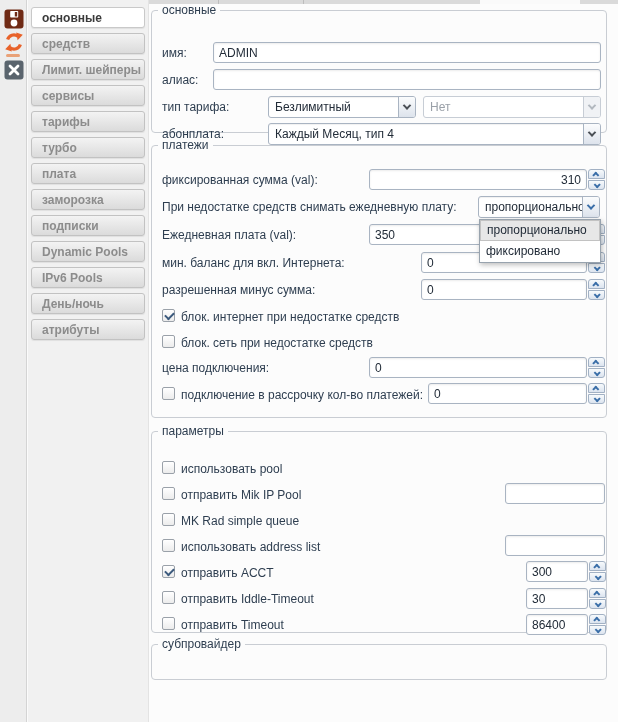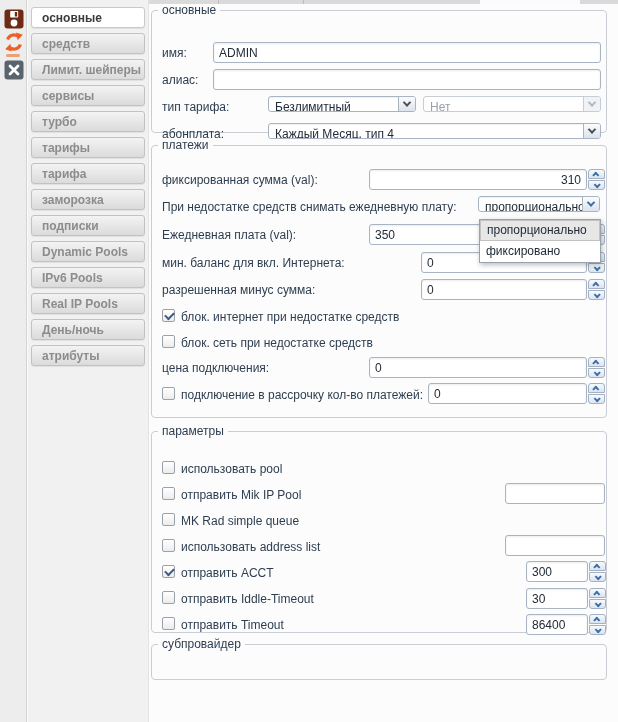--- a/index.html
+++ b/index.html
@@ -29,21 +29,21 @@
 
   fieldset{position:absolute;border:1px solid #c9cdd3;border-radius:4px;background:transparent}
   legend{margin-left:6px;padding:0 4px;color:#2e3e50;font-size:12px}
 
   .lbl{position:absolute;white-space:nowrap;line-height:14px}
 
   .ti{position:absolute;height:21px;border:1px solid #a9b4c2;border-radius:3px;background:#fff;
       box-shadow:inset 0 1px 2px rgba(0,0,0,.08);padding:0 5px;color:#222c38;
       font-family:"Liberation Sans",sans-serif;font-size:12px;outline:none}
 
-  .combo{position:absolute;height:16px;border:1px solid #a9b4c2;border-radius:3px;background:#fff;
+  .combo{position:absolute;height:22px;border:1px solid #a9b4c2;border-radius:3px;background:#fff;
          display:flex;box-shadow:inset 0 1px 1px rgba(0,0,0,.06);cursor:pointer}
   .cval{flex:1;line-height:20px;padding:0 6px;white-space:nowrap;overflow:hidden;color:#222c38}
   .cbtn{width:17px;border-left:1px solid #a9b4c2;border-radius:0 2px 2px 0;
         background:linear-gradient(#fbfcfd,#dde3ec);display:flex;align-items:center;justify-content:center}
   .combo.disabled{border-color:#c7cdd5;box-shadow:none}
   .combo.disabled .cval{color:#9aa0a8}
   .combo.disabled .cbtn{border-left-color:#c7cdd5;background:#f0f2f5}
   .chdk{width:6px;height:6px;border-right:2px solid #4a4f55;border-bottom:2px solid #4a4f55;
         transform:rotate(45deg) translate(-1px,-1px)}
   .combo.disabled .chdk{border-color:#b2b8bf}
@@ -105,28 +105,27 @@
       </svg>
     </span>
   </div>
 </div>
 
 <div class="tab-col">
   <div class="tab sel">основные</div>
   <div class="tab">средств</div>
   <div class="tab">Лимит. шейперы</div>
   <div class="tab">сервисы</div>
+  <div class="tab">тарифы</div>
   <div class="tab">турбо</div>
-  <div class="tab">тарифы</div>
-  <div class="tab">тарифа</div>
+  <div class="tab">плата</div>
   <div class="tab">заморозка</div>
   <div class="tab">подписки</div>
   <div class="tab">Dynamic Pools</div>
   <div class="tab">IPv6 Pools</div>
-  <div class="tab">Real IP Pools</div>
   <div class="tab">День/ночь</div>
   <div class="tab">атрибуты</div>
 </div>
 
 <div class="main">
   <div class="top-strip">
     <span class="div1"></span>
       <span class="div2"></span>
     <span class="seg-active"></span>
   </div>

